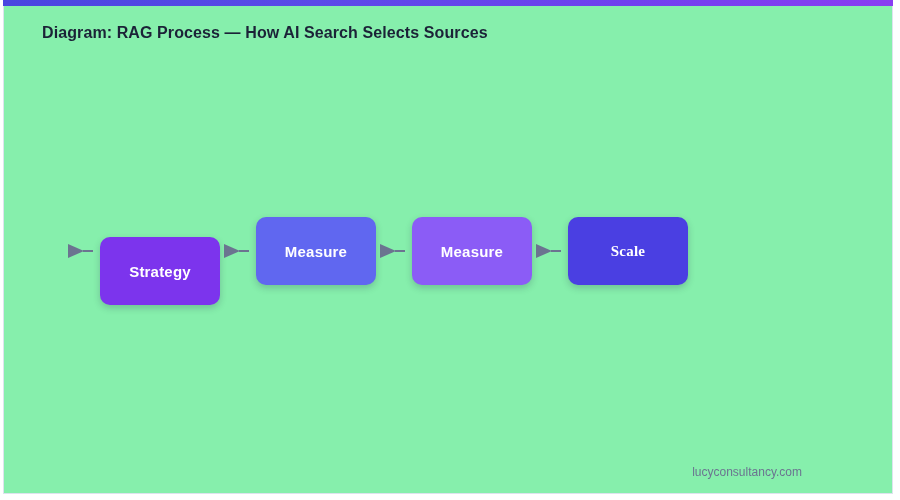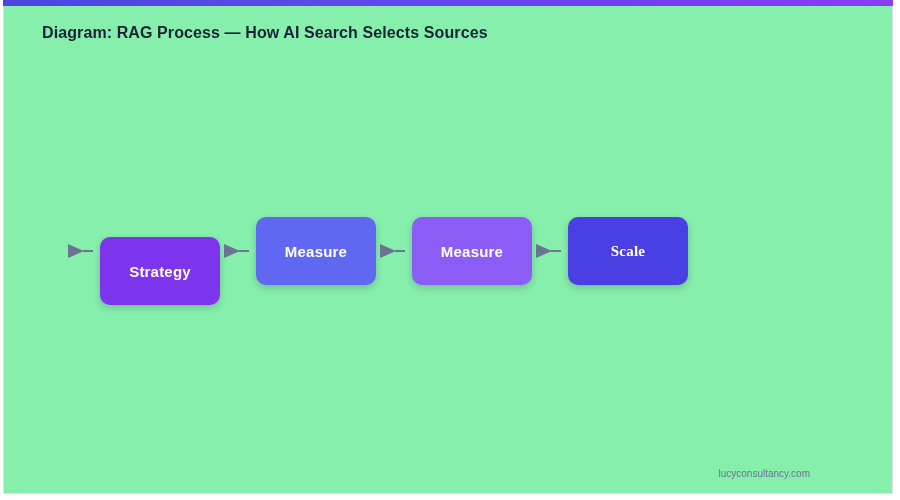--- a/index.html
+++ b/index.html
@@ -82,23 +82,23 @@
     align-items: center;
     justify-content: center;
   }
 
   .connector svg {
     display: block;
   }
 
   .footer-link {
     position: absolute;
-    right: 82px;
+    right: 90px;
     bottom: 14px;
-    font-size: 10px;
+    font-size: 12px;
     color: #6b7490;
     white-space: nowrap;
   }
 </style>
 </head>
 <body>
 
 <div class="card">
 
   <div class="page-title">Diagram: RAG Process — How AI Search Selects Sources</div>

